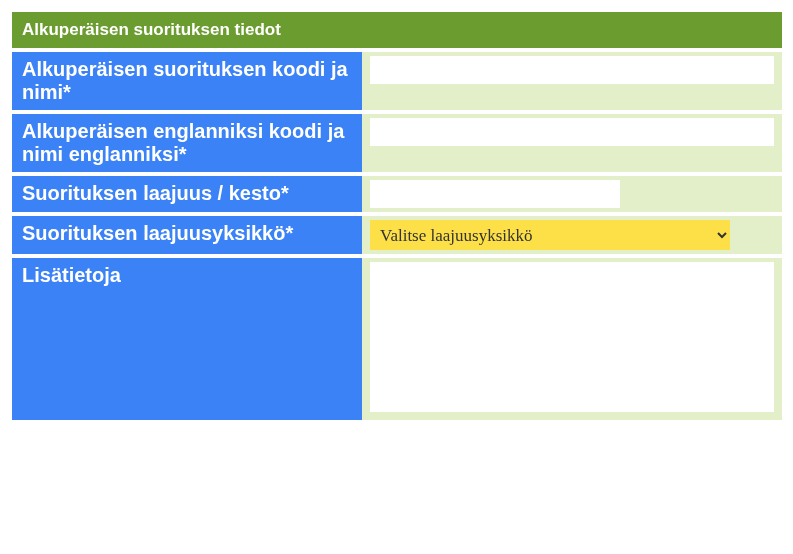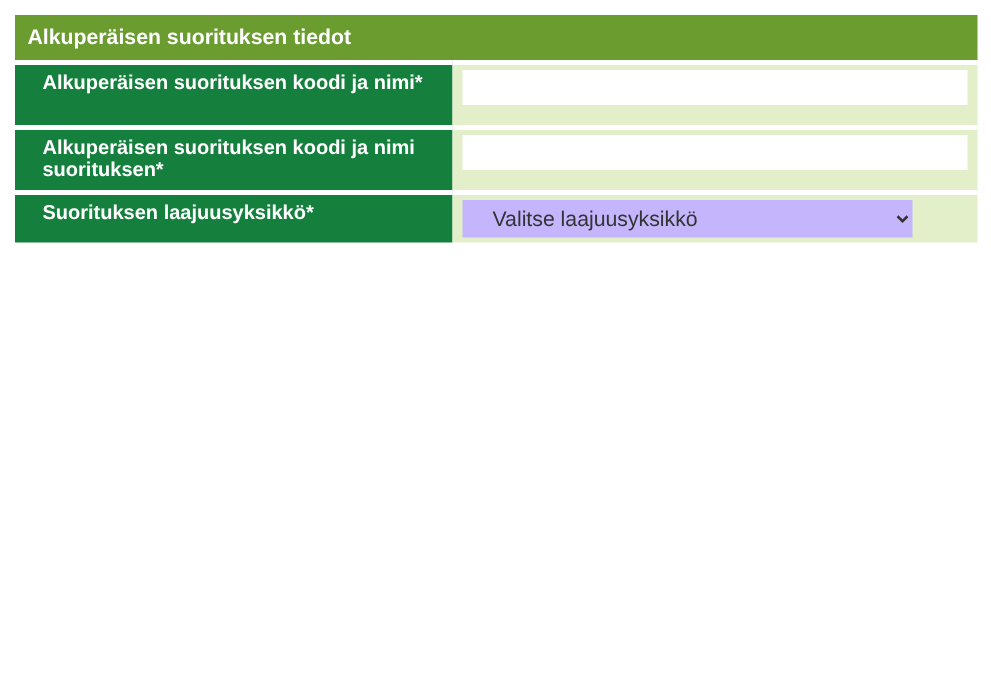--- a/index.html
+++ b/index.html
@@ -24,25 +24,25 @@
       color: #ffffff;
       font-weight: bold;
       font-size: 17px;
       padding: 8px 10px;
       text-align: left;
     }
     .row {
       border-top: 4px solid #ffffff;
     }
     .label-cell {
-      background: #15803d;
+      background: #3b82f6;
       color: #ffffff;
       font-weight: bold;
-      font-size: 16px;
-      padding: 6px 22px;
+      font-size: 20px;
+      padding: 6px 10px;
       width: 350px;
       vertical-align: top;
       border-top: 4px solid #ffffff;
     }
     .input-cell {
       background: #e3efc9;
       padding: 4px 8px;
       vertical-align: top;
       border-top: 4px solid #ffffff;
     }
@@ -55,24 +55,24 @@
       font-size: 15px;
       font-family: inherit;
     }
     .text-input.narrow {
       width: 250px;
     }
     .select-input {
       width: 360px;
       height: 30px;
       border: none;
-      background: #c4b5fd;
-      padding: 4px 20px;
+      background: #fde047;
+      padding: 4px 6px;
       font-size: 17px;
-      font-family: Liberation Sans, sans-serif;
+      font-family: Liberation Serif, serif;
       color: #333333;
     }
     .date-input {
       width: 260px;
       height: 34px;
       border: 1px solid #999999;
       background: #ffffff;
       padding: 4px 6px;
       font-size: 15px;
       font-family: inherit;
@@ -107,33 +107,45 @@
   </tr>
 
   <tr class="row tall">
     <td class="label-cell">Alkuperäisen suorituksen koodi ja nimi*</td>
     <td class="input-cell">
       <input type="text" class="text-input" value="" style="">
     </td>
   </tr>
 
   <tr class="row tall">
-    <td class="label-cell">Alkuperäisen suorituksen koodi ja nimi suorituksen*</td>
+    <td class="label-cell">Alkuperäisen englanniksi koodi ja nimi englanniksi*</td>
     <td class="input-cell">
       <input type="text" class="text-input" value="" style="">
     </td>
   </tr>
 
+  <tr class="row">
+    <td class="label-cell">Suorituksen laajuus / kesto*</td>
+    <td class="input-cell">
+      <input type="text" class="text-input narrow" value="" style="">
+    </td>
+  </tr>
 
   <tr class="row">
     <td class="label-cell">Suorituksen laajuusyksikkö*</td>
     <td class="input-cell">
       <select class="select-input">
         <option>Valitse laajuusyksikkö</option>
       </select>
     </td>
   </tr>
 
 
 
 
+  <tr class="row taller">
+    <td class="label-cell">Lisätietoja</td>
+    <td class="input-cell">
+      <textarea class="textarea-input" style=""></textarea>
+    </td>
+  </tr>
 </tbody>
   </table>
 
 </body></html>

